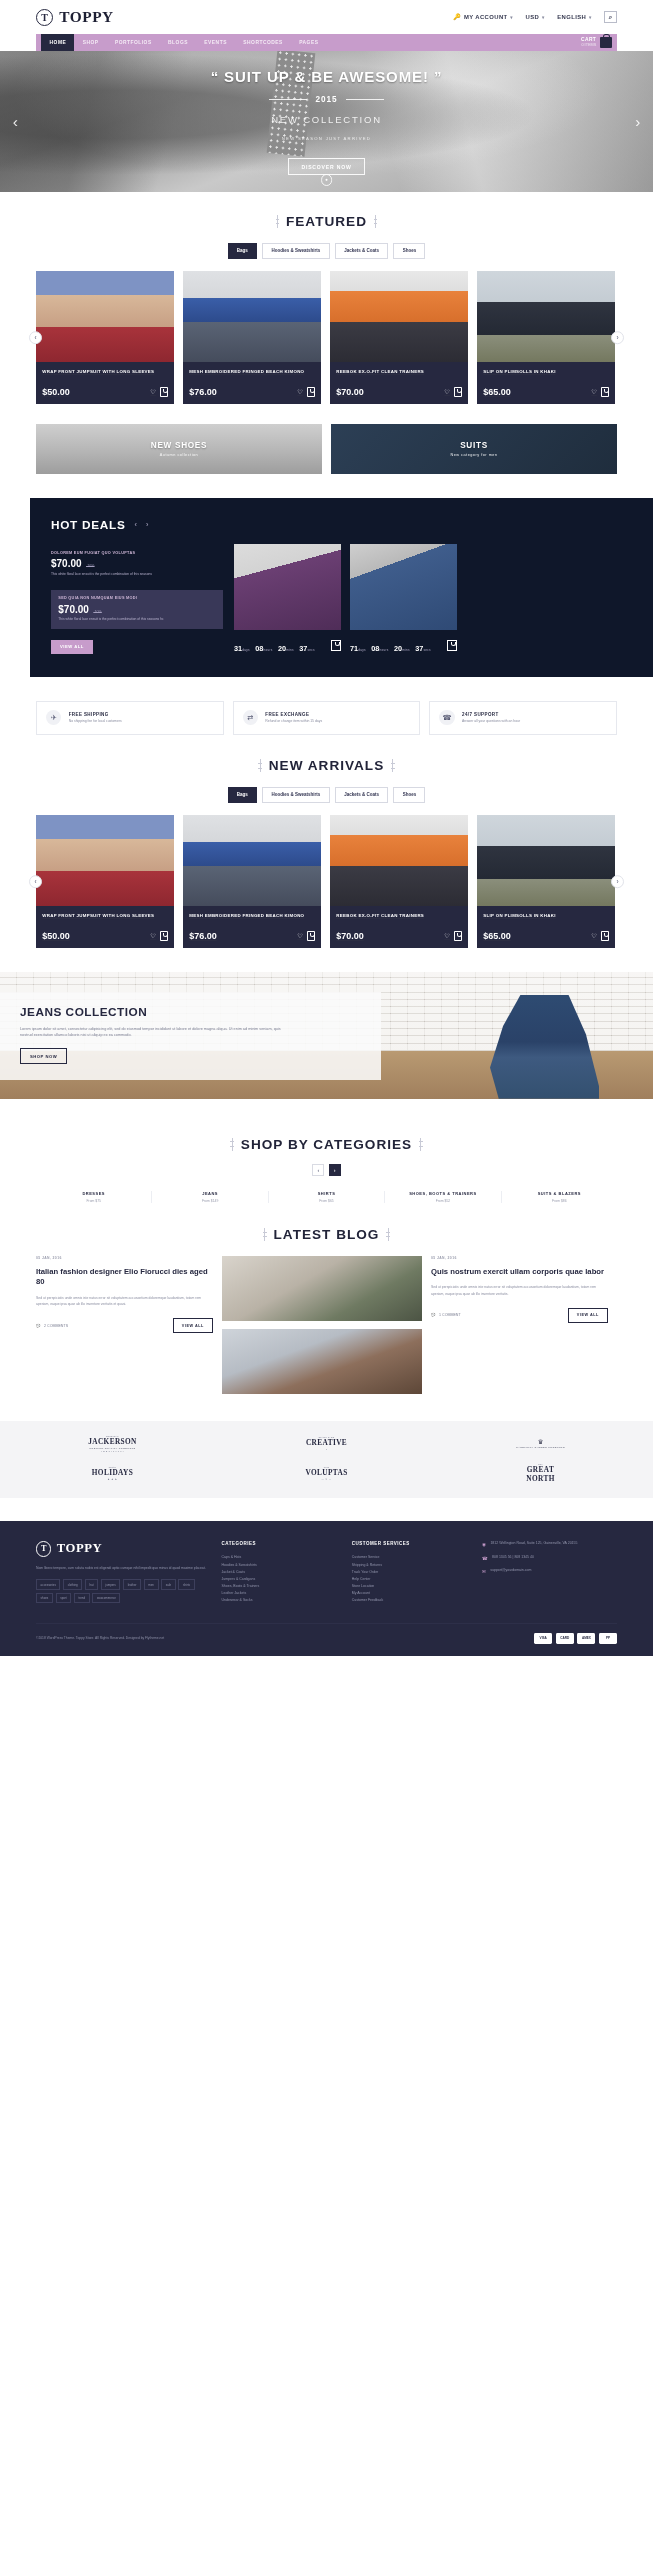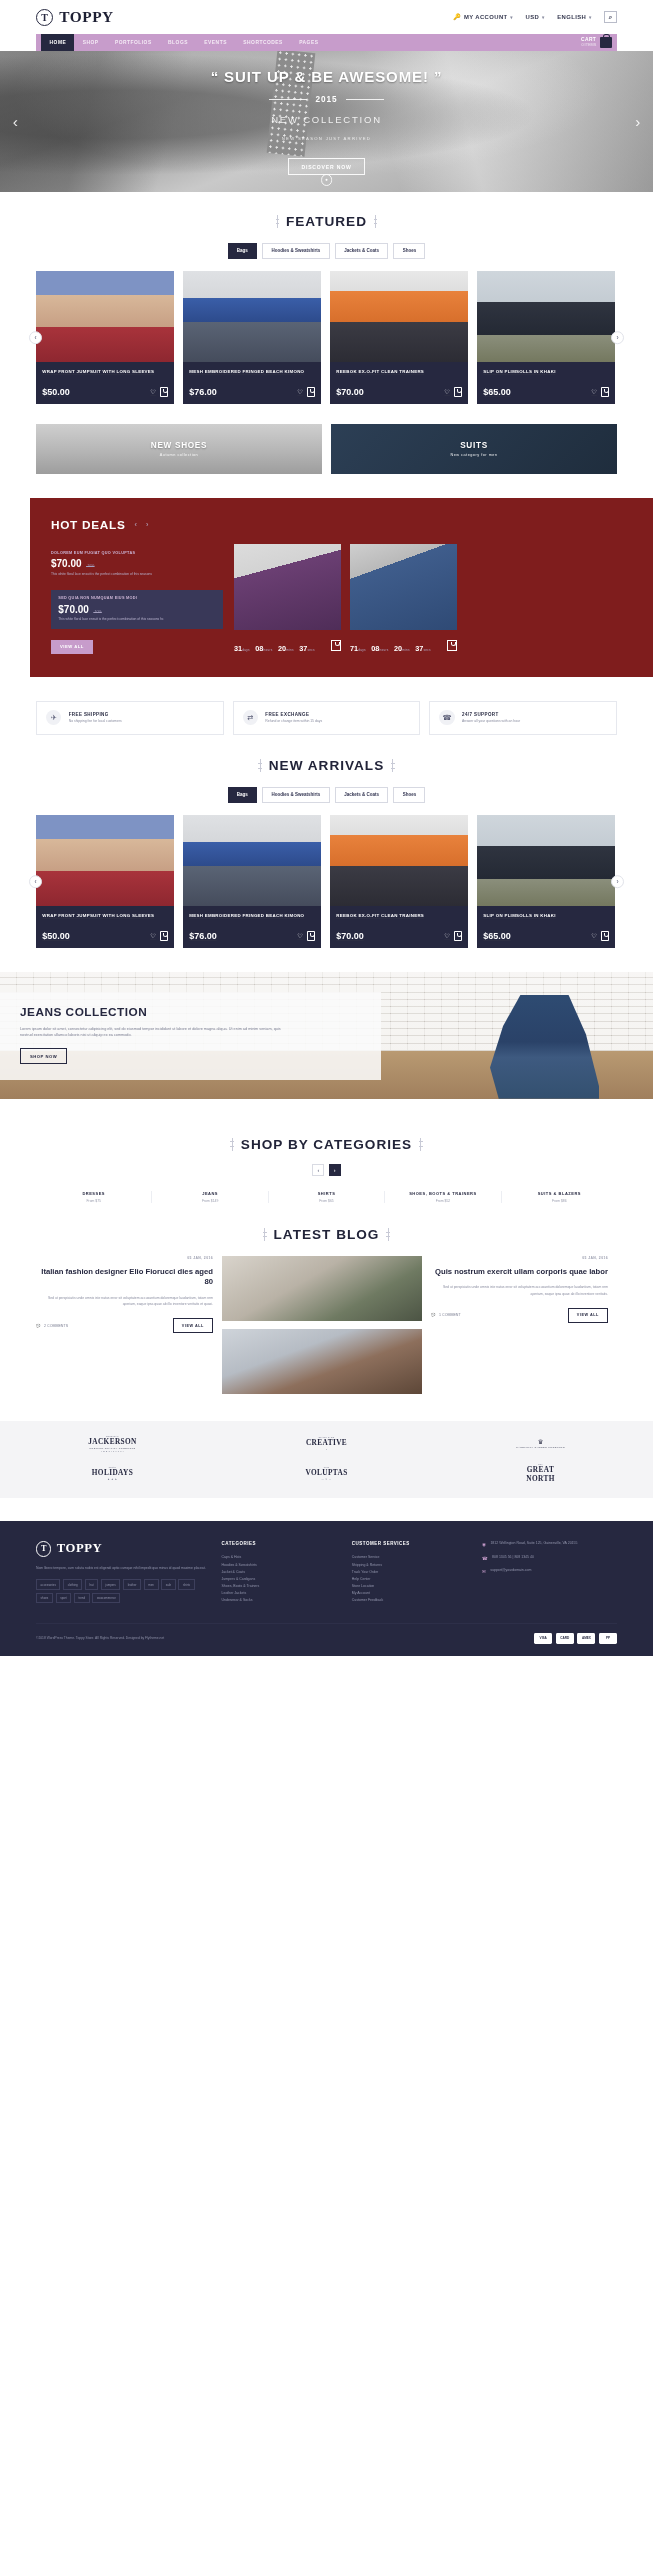--- a/index.html
+++ b/index.html
@@ -102,21 +102,21 @@
   
   .banners { display: flex; gap: 9px; margin-top: 20px; }
   .ban { flex: 1; height: 50px; position: relative; display: flex; flex-direction: column; align-items: center; justify-content: center; color: #fff; }
   .ban.b1 { background: linear-gradient(180deg,#cfcfcf 0%,#b5b5b5 55%,#9d9d9d 100%); }
   .ban.b2 { background: linear-gradient(135deg,#2c3f55 0%,#1f2d3d 100%); }
   .ban.b3 { background: linear-gradient(180deg,#c9c2bb 0%,#a08a7a 50%,#6d4c3d 100%); }
   .ban h3 { font-size: 8.2px; font-weight: bold; letter-spacing: 0.7px; text-shadow: 0 0.9px 1.8px rgba(0,0,0,.3); }
   .ban p { font-size: 3.8px; letter-spacing: 0.5px; margin-top: 2.7px; opacity: .92; }
 
   
-  .hot { background: #7f1d1d; padding: 20px 0 23.6px; margin-top: 23.6px; margin-left: 30px; }
+  .hot { background: #0f172a; padding: 20px 0 23.6px; margin-top: 23.6px; margin-left: 30px; }
   .hot-head { display: flex; align-items: center; gap: 9px; }
   .hot-head h2 { font-size: 11.8px; font-weight: bold; color: #fff; letter-spacing: 0.7px; }
   .hot-head .arr { color: #b9b4cf; font-size: 7.3px; }
   .hot-body { display: flex; gap: 11px; margin-top: 12.7px; }
   .hot-left { width: 172px; }
   .deal { background: #393858; padding: 6.3px 7.3px; margin-bottom: 6.3px; }
   .deal .dt { font-size: 3.8px; font-weight: bold; color: #cbb4d4; letter-spacing: 0.3px; }
   .deal .dp { display: flex; align-items: baseline; gap: 4.5px; margin-top: 3.6px; }
   .deal .dp .v { font-size: 10px; font-weight: bold; color: #fff; }
   .deal .dp .o { font-size: 3.6px; color: #a49fbe; text-decoration: line-through; }
@@ -160,21 +160,21 @@
   .catnav { display: flex; justify-content: center; gap: 4.5px; margin-top: 12.7px; }
   .cbtn { width: 11.8px; height: 11.8px; border: 0.9px solid #d9dbe3; display: flex; align-items: center; justify-content: center; font-size: 5.4px; color: #555872; }
   .cbtn.active { background: #262840; border-color: #262840; color: #fff; }
   .cats { display: flex; margin-top: 14.5px; }
   .cat { flex: 1; text-align: center; border-right: 0.9px solid #eceef3; }
   .cat:last-child { border-right: none; }
   .cat .cn { font-size: 4px; font-weight: bold; letter-spacing: 0.5px; color: #262840; }
   .cat .cp { font-size: 3.4px; color: #9a9dae; margin-top: 3.6px; }
 
   
-  .blog { display: flex; gap: 9px; margin-top: 14.5px; text-align: right; }
+  .blog { display: flex; gap: 9px; margin-top: 14.5px; }
   .bcol { width: 177px; }
   .bmid { width: 200px; display: flex; flex-direction: column; gap: 7.3px; }
   .bimg1 { height: 65px; background: linear-gradient(150deg,#d9d4cc 0%,#b9b2a6 40%,#6f7a62 70%,#4c5444 100%); }
   .bimg2 { height: 65px; background: linear-gradient(160deg,#cfd4da 0%,#b6bcc4 35%,#8d6f5c 60%,#5d4738 100%); }
   .bdate { font-size: 3.4px; font-weight: bold; color: #9a9dae; letter-spacing: 0.4px; }
   .btitle { font-size: 7.7px; font-weight: bold; color: #262840; line-height: 1.35; margin-top: 6.3px; }
   .bexc { font-size: 3.4px; color: #8a8da0; line-height: 1.85; margin-top: 7.3px; }
   .brow { display: flex; align-items: center; justify-content: space-between; margin-top: 11px; }
   .bcom { font-size: 3.6px; color: #7b7e92; display: flex; align-items: center; gap: 3.6px; }
   .bva { border: 0.9px solid #262840; color: #262840; font-size: 3.8px; font-weight: bold; letter-spacing: 0.5px; padding: 4.5px 8.2px; }

